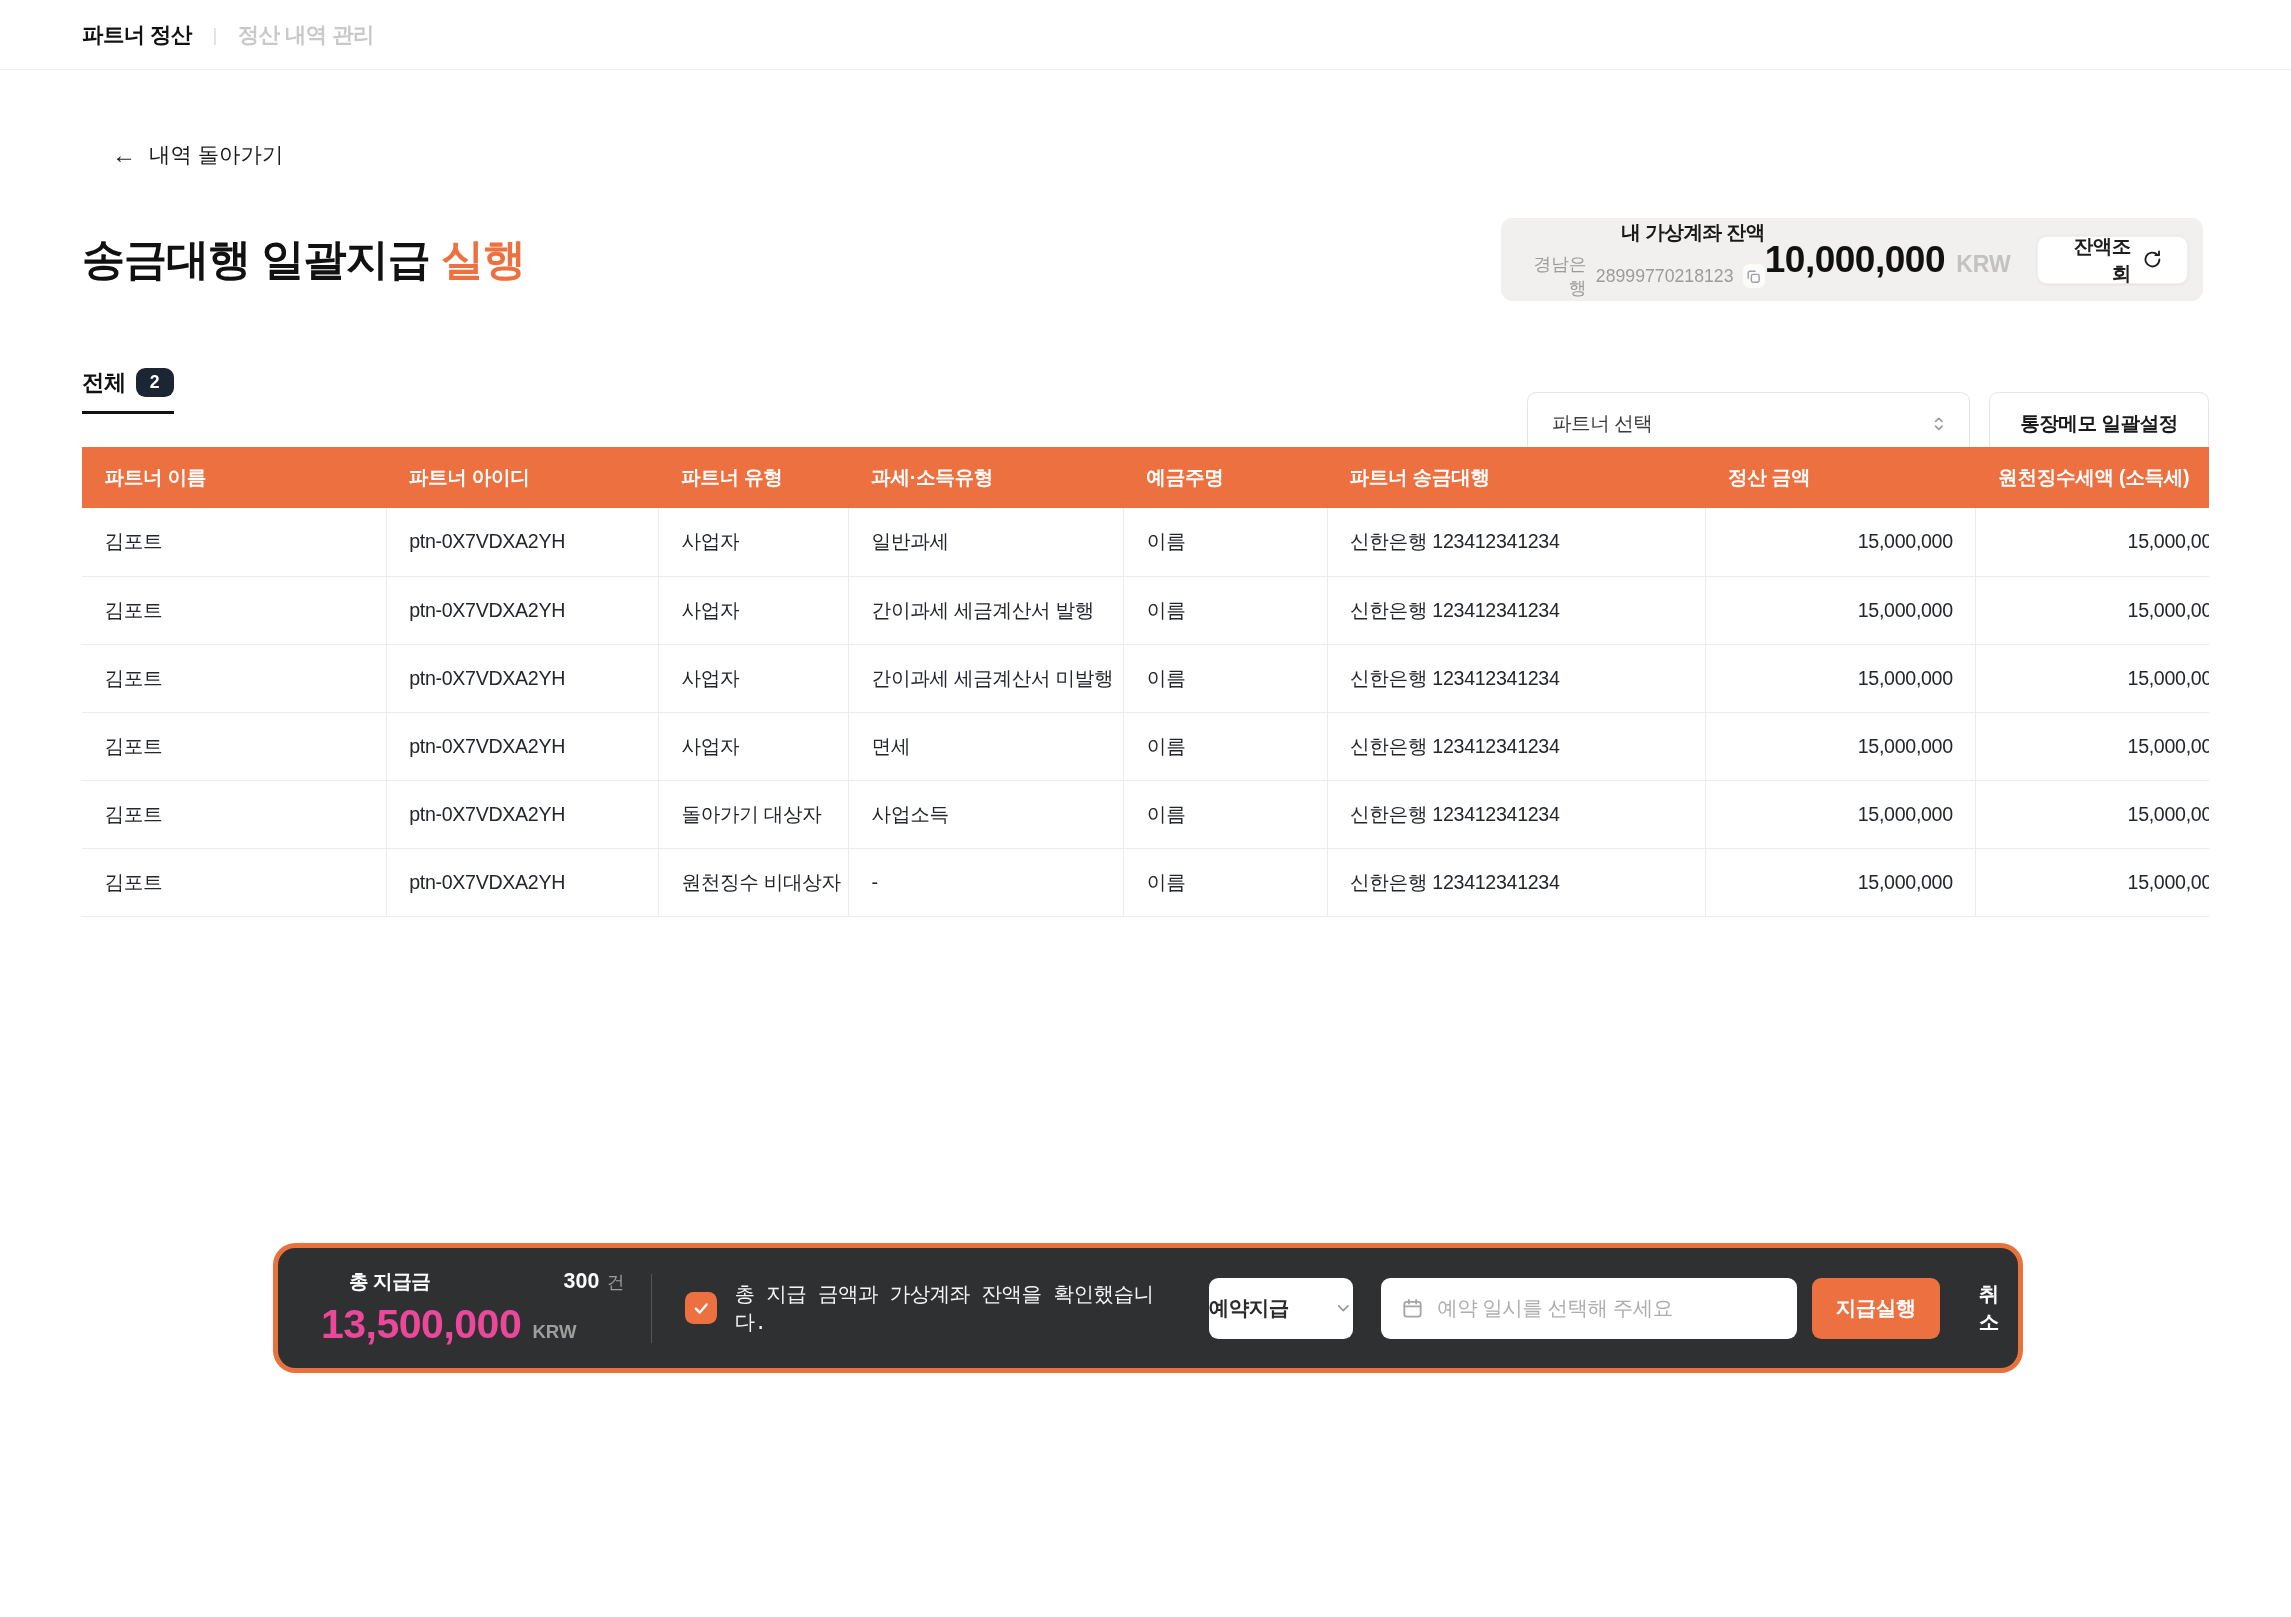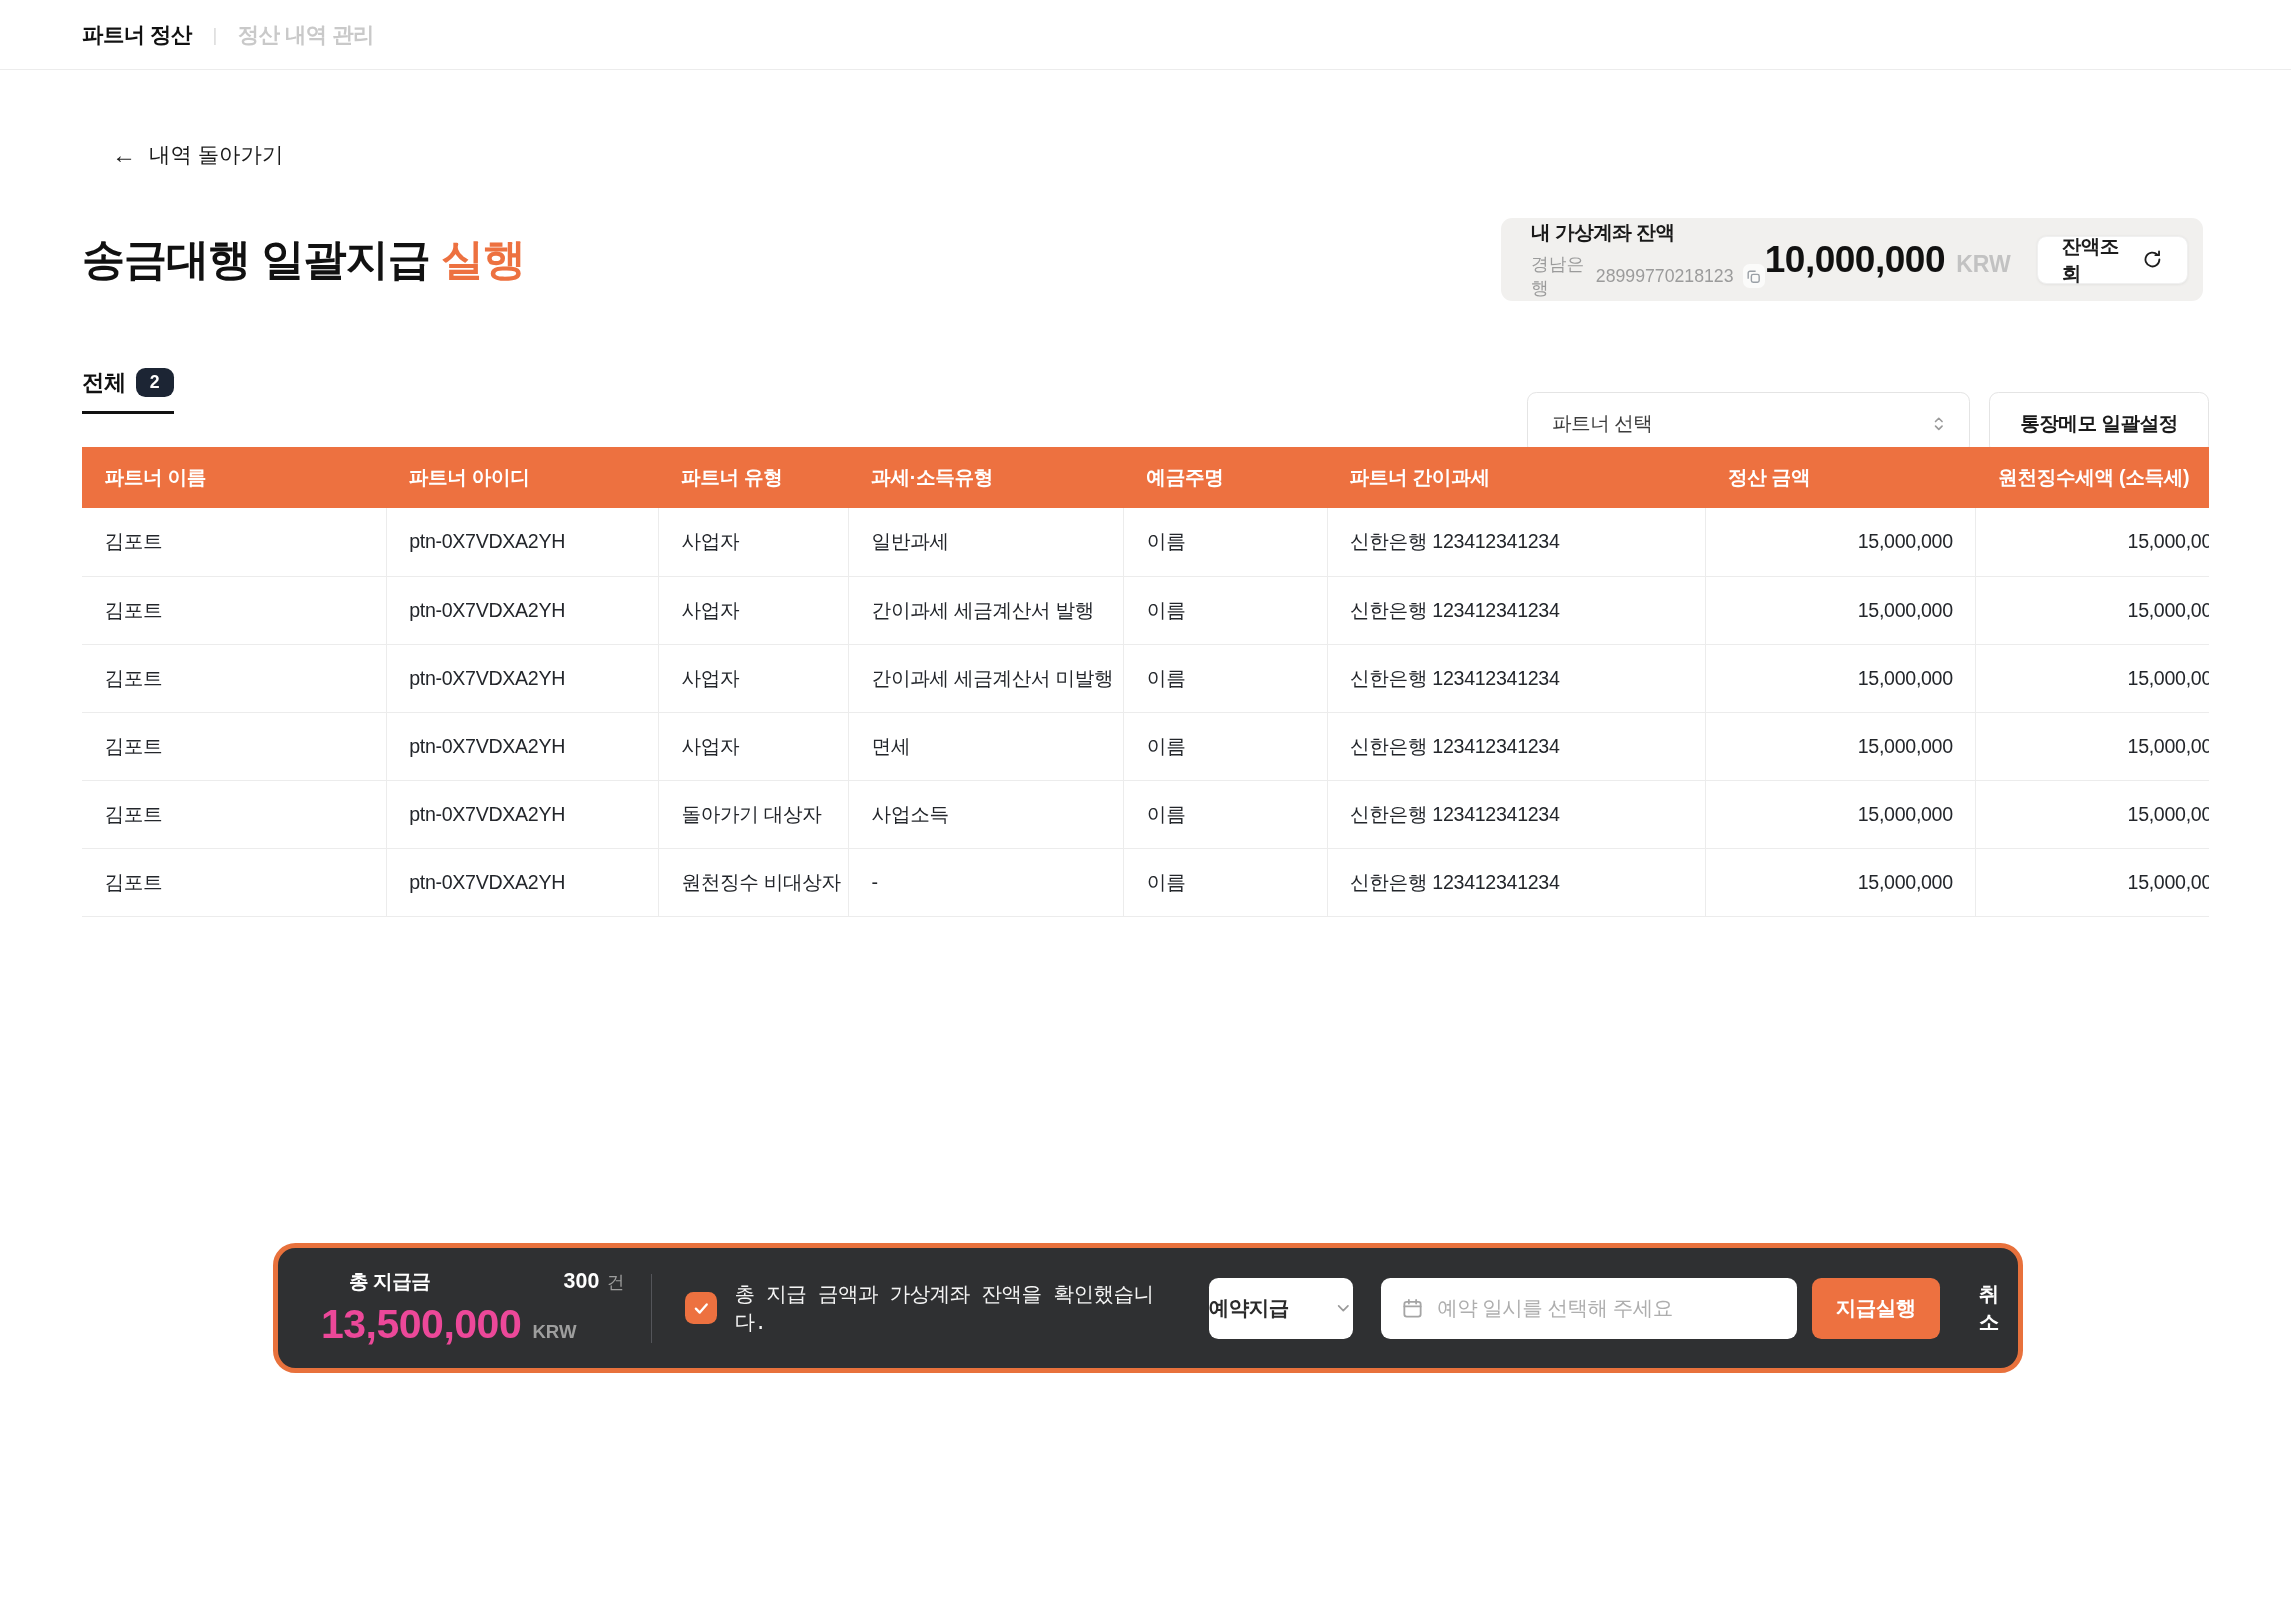--- a/index.html
+++ b/index.html
@@ -20,21 +20,21 @@
   .back-link .arrow { font-size:24px; line-height:1; }
 
   
   .page-title { position:absolute; left:82px; top:231px; font-size:43px; font-weight:800;
                 letter-spacing:-0.9px; color:#111; }
   .page-title .hl { color:#ED7140; }
 
   
   .balance-card { position:absolute; left:1501px; top:218px; width:702px; height:83px;
                   background:#f1f0ee; border-radius:11.2px; display:flex; align-items:center;
-                  padding:0 15px 0 30px; }
+                  padding:0 15px 0 30px;text-align:right; }
   .balance-info { display:flex; flex-direction:column; gap:6.5px; }
   .balance-label { font-size:19.6px; font-weight:700; color:#191919; letter-spacing:-0.5px; }
   .balance-acct { display:flex; align-items:center; gap:9.3px; font-size:17.7px; color:#9b9b9b; }
   .copy-chip { width:28px; height:24px; background:#fbfbfa; border-radius:6.5px; display:flex;
                align-items:center; justify-content:center; cursor:pointer; }
   .balance-amount-wrap { margin-left:auto; display:flex; align-items:baseline; gap:11.2px; }
   .balance-amount { font-size:37px; font-weight:800; color:#111; letter-spacing:-0.5px; }
   .balance-currency { font-size:23px; font-weight:700; color:#c2c2c2; }
   .refresh-button { margin-left:26px; height:48px; padding:0 24px; background:#fff; border:0.9px solid #f0f0f0;
                     border-radius:9.3px; box-shadow:0 0.9px 2.8px rgba(0,0,0,0.06); display:flex; align-items:center;
@@ -170,21 +170,21 @@
           <col style="width:270px">
           <col style="width:269px">
       </colgroup>
       <thead>
         <tr id="thead-row">
             <th>파트너 이름</th>
             <th>파트너 아이디</th>
             <th>파트너 유형</th>
             <th>과세·소득유형</th>
             <th>예금주명</th>
-            <th>파트너 간이과세</th>
+            <th>파트너 송금대행</th>
             <th>정산 금액</th>
             <th>원천징수세액 (소득세)</th>
           </tr>
       </thead>
       <tbody id="tbody">
           <tr>
             <td>김포트</td>
             <td>ptn-0X7VDXA2YH</td>
             <td>사업자</td>
             <td>일반과세</td>

